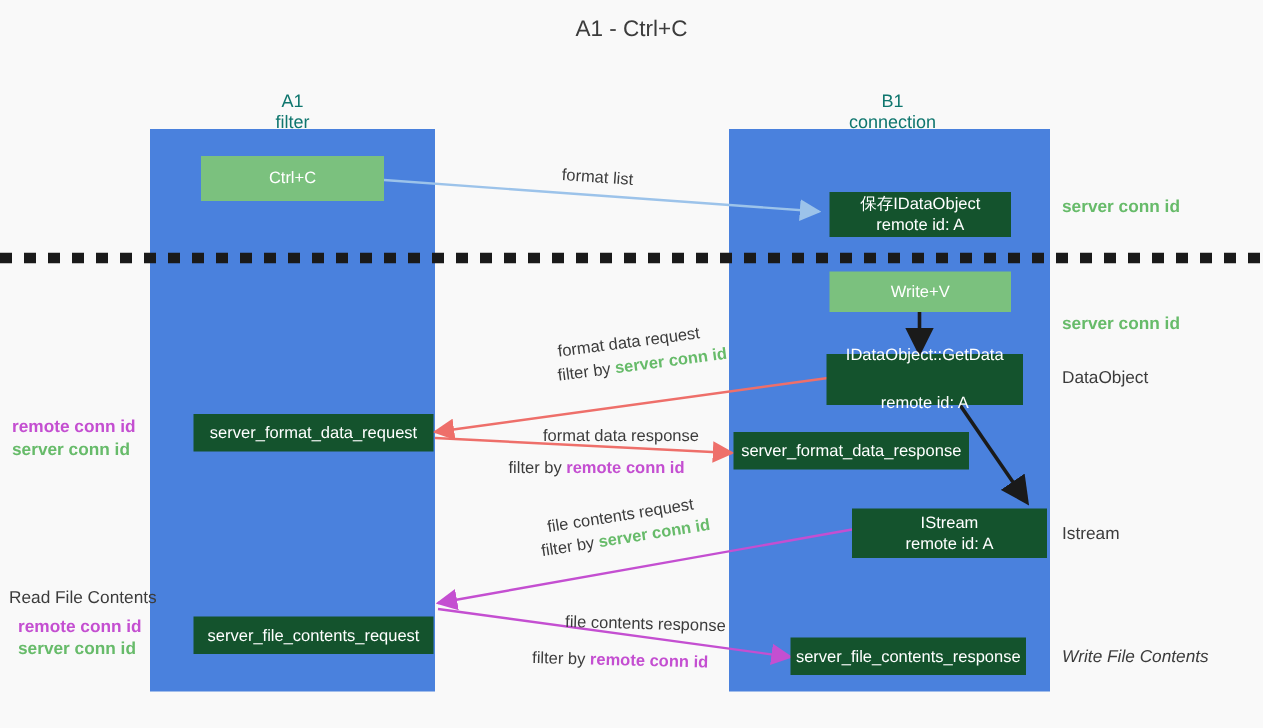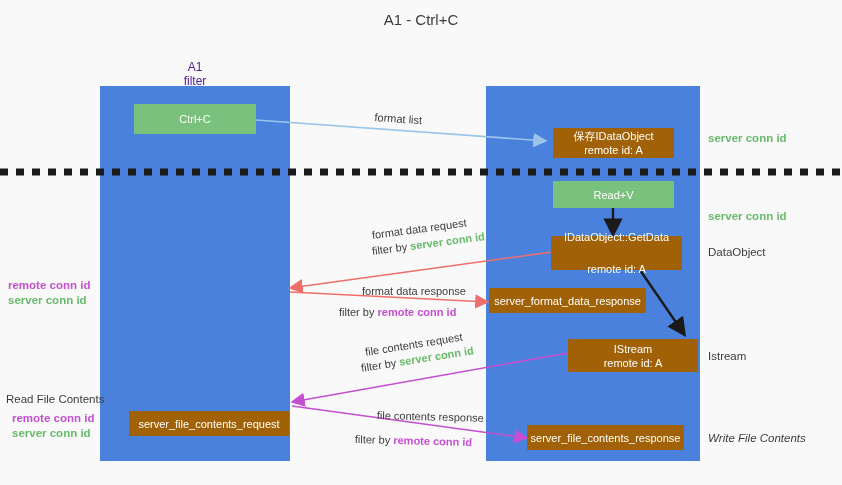--- a/index.html
+++ b/index.html
@@ -31,21 +31,21 @@
     font-size: 15px;
     color: #3c3c3c;
     line-height: 20px;
   }
   .title-line { display: block; }
 
   .col-head {
     position: absolute;
     text-align: center;
     font-size: 12px;
-    color: #4c1d95;
+    color: #0f766e;
     line-height: 14px;
     width: 200px;
   }
   .col-head .ln { display: block; }
 
   .lane {
     position: absolute;
     background: #4a81dd;
   }
 
@@ -55,21 +55,21 @@
     display: flex;
     flex-direction: column;
     align-items: center;
     justify-content: center;
     text-align: center;
     color: #ffffff;
     font-size: 11px;
     line-height: 14px;
   }
   .node.green { background: #7bc17e; }
-  .node.orange { background: #a16207; }
+  .node.orange { background: #14532d; }
   .node .ln { display: block; white-space: nowrap; }
 
   .side-label {
     position: absolute;
     font-size: 11.5px;
     line-height: 15px;
     white-space: nowrap;
   }
   .side-label.dark { color: #3c3c3c; }
   .side-label.green { color: #67bb6a; font-weight: bold; }
@@ -101,20 +101,24 @@
 <div id="diagram">
 
   <div class="title-block">
     <span class="title-line">A1 - Ctrl+C</span>
   </div>
 
   <div class="col-head" style="left:95px; top:60px;">
     <span class="ln">A1</span>
     <span class="ln">filter</span>
   </div>
+  <div class="col-head" style="left:495px; top:60px;">
+    <span class="ln">B1</span>
+    <span class="ln">connection</span>
+  </div>
 
   <div class="lane" style="left:100px; top:86px; width:190px; height:375px;"></div>
   <div class="lane" style="left:486px; top:86px; width:214px; height:375px;"></div>
 
   <svg class="overlay" viewBox="0 0 842 485">
     <defs>
       <marker id="ah-blue" markerWidth="9" markerHeight="9" refX="8" refY="4.5" orient="auto">
         <path d="M0,0 L9,4.5 L0,9 z" fill="#9cc3ea"></path>
       </marker>
       <marker id="ah-red" markerWidth="9" markerHeight="9" refX="8" refY="4.5" orient="auto">
@@ -142,32 +146,35 @@
 
     <line x1="568" y1="353" x2="292" y2="402" stroke="#c44fd1" stroke-width="1.6" marker-end="url(#ah-mag)"></line>
 
     <line x1="292" y1="406" x2="527" y2="438" stroke="#c44fd1" stroke-width="1.6" marker-end="url(#ah-mag)"></line>
   </svg>
 
   <div class="node green" style="left:134px; top:104px; width:122px; height:30px;">
     <span class="ln">Ctrl+C</span>
   </div>
 
+  <div class="node orange" style="left:129px; top:276px; width:160px; height:25px;">
+    <span class="ln">server_format_data_request</span>
+  </div>
 
   <div class="node orange" style="left:129px; top:411px; width:160px; height:25px;">
     <span class="ln">server_file_contents_request</span>
   </div>
 
   <div class="node orange" style="left:553px; top:128px; width:121px; height:30px;">
     <span class="ln">保存IDataObject</span>
     <span class="ln">remote id: A</span>
   </div>
 
   <div class="node green" style="left:553px; top:181px; width:121px; height:27px;">
-    <span class="ln">Read+V</span>
+    <span class="ln">Write+V</span>
   </div>
 
   <div class="node orange" style="left:551px; top:236px; width:131px; height:34px;gap:18px;">
     <span class="ln">IDataObject::GetData</span>
     <span class="ln">remote id: A</span>
   </div>
 
   <div class="node orange" style="left:489px; top:288px; width:157px; height:25px;">
     <span class="ln">server_format_data_response</span>
   </div>

